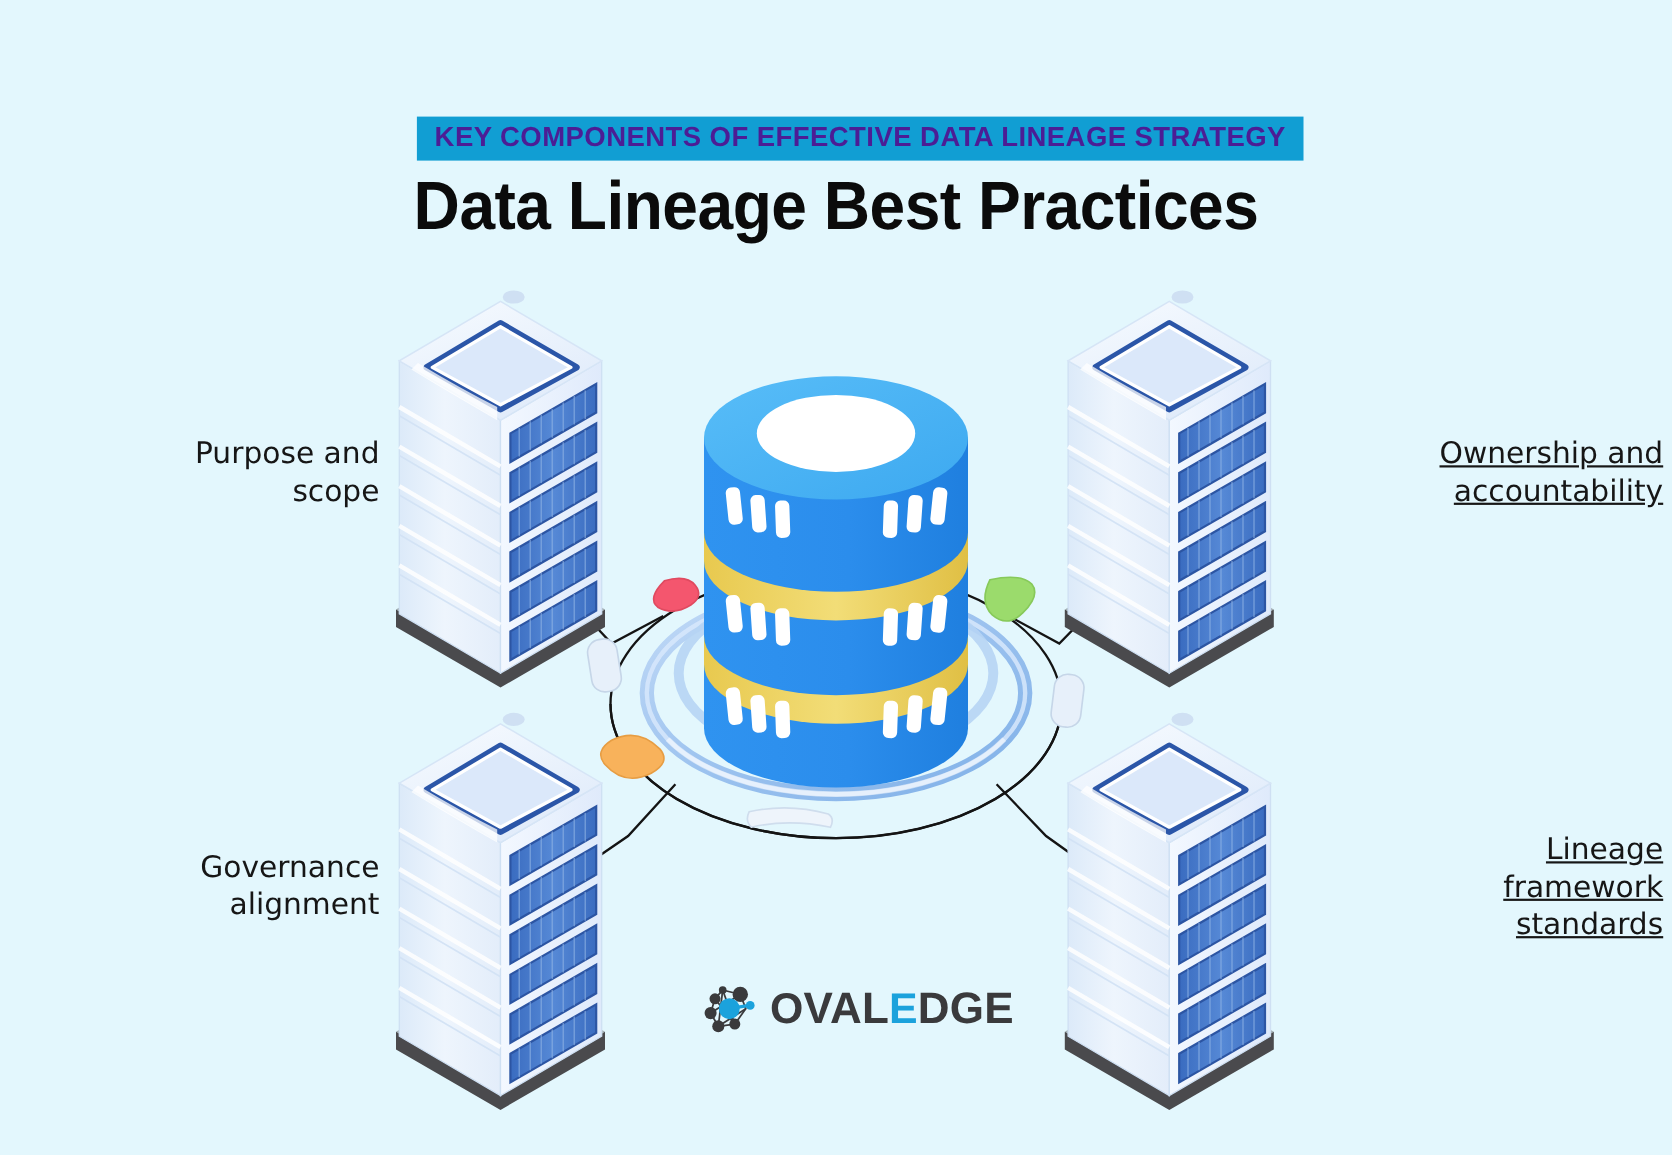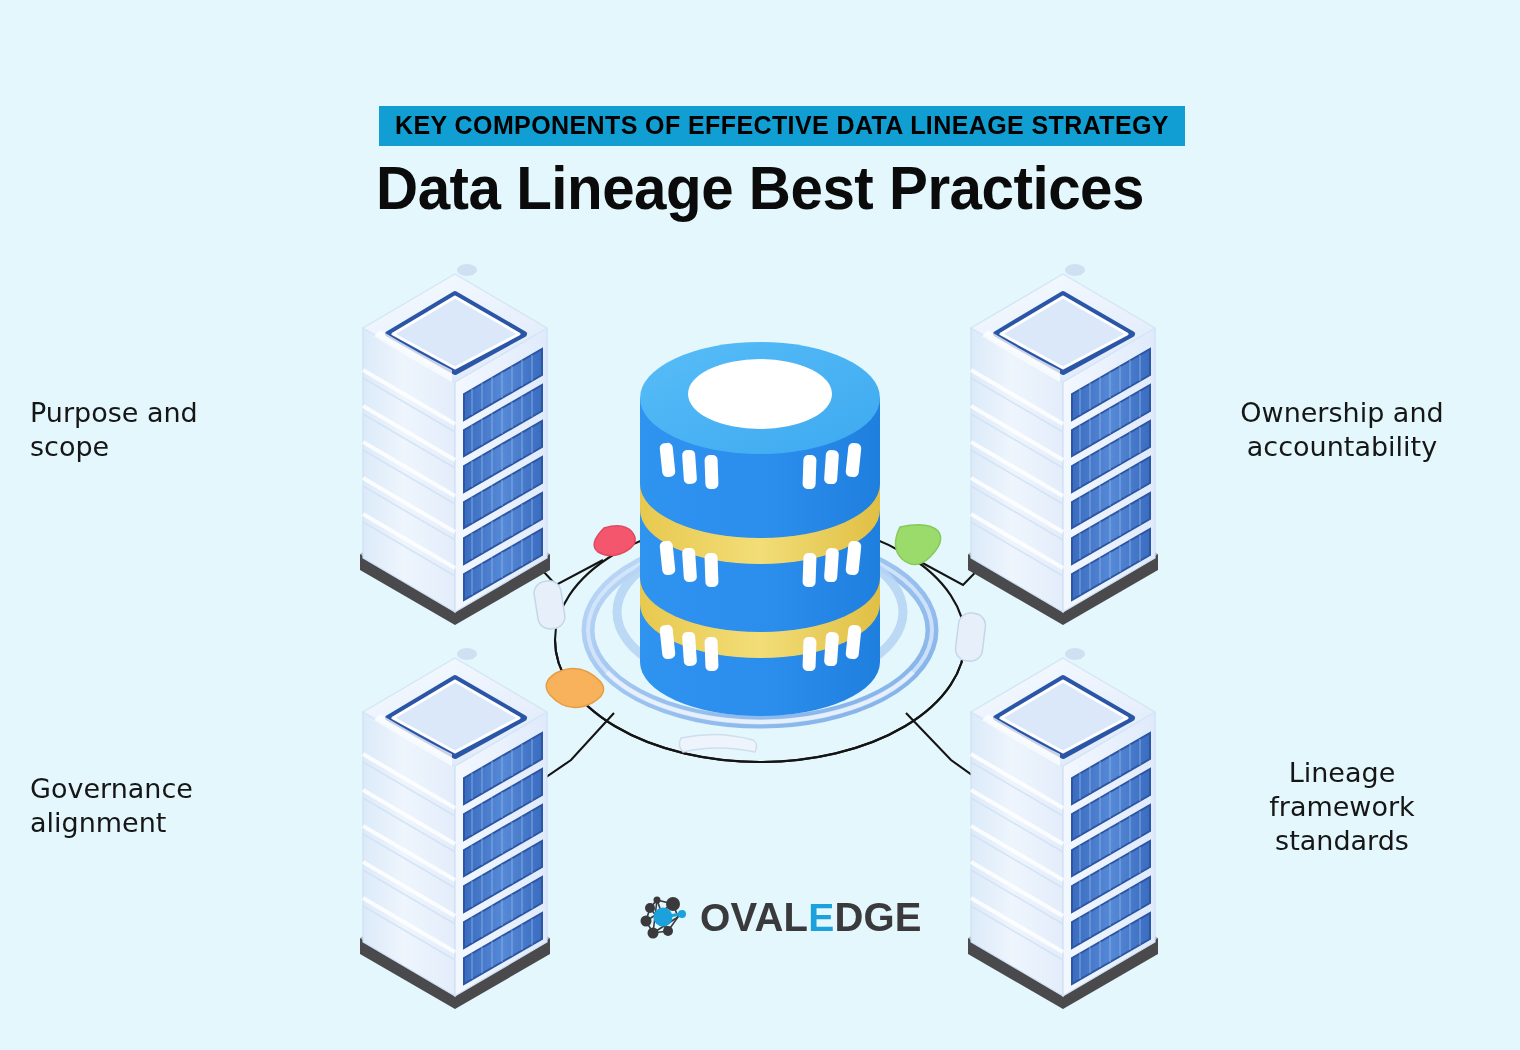--- a/index.html
+++ b/index.html
@@ -10,21 +10,21 @@
     overflow:hidden;
     position:relative;
   }
   #stage{position:absolute;inset:0;}
 
   
   .eyebrow-wrap{position:absolute;left:0;right:0;top:106px;text-align:center;}
   .eyebrow{
     display:inline-block;
     background:#119ED3;
-    color:#000000;
+    color:#4c1d95;
     font-family:"Liberation Sans", sans-serif;
     font-weight:bold;
     font-size:25px;
     letter-spacing:.4px;
     padding:7px 16px 8px 16px;
     line-height:1;
     white-space:nowrap;
     margin-left:44px;
   }
   .headline{
@@ -41,22 +41,22 @@
 
   
   .label{
     position:absolute;
     color:#161616;
     font-family:"DejaVu Sans", sans-serif;
     font-size:27px;
     line-height:1.26;
     white-space:pre-line;
   }
-  .label.right-al{}
-  .label.left-al{text-align:center;}
+  .label.right-al{text-align:right;}
+  .label.left-al{text-align:right;text-decoration:underline;}
   #label-purpose{left:30px;top:396px;width:315px;}
   #label-governance{left:30px;top:772px;width:315px;}
   #label-ownership{left:1172px;top:396px;width:340px;}
   #label-lineage{left:1172px;top:756px;width:340px;}
 
   
   #scene{position:absolute;left:0;top:0;width:1520px;height:1050px;}
 
   
   #logo{

